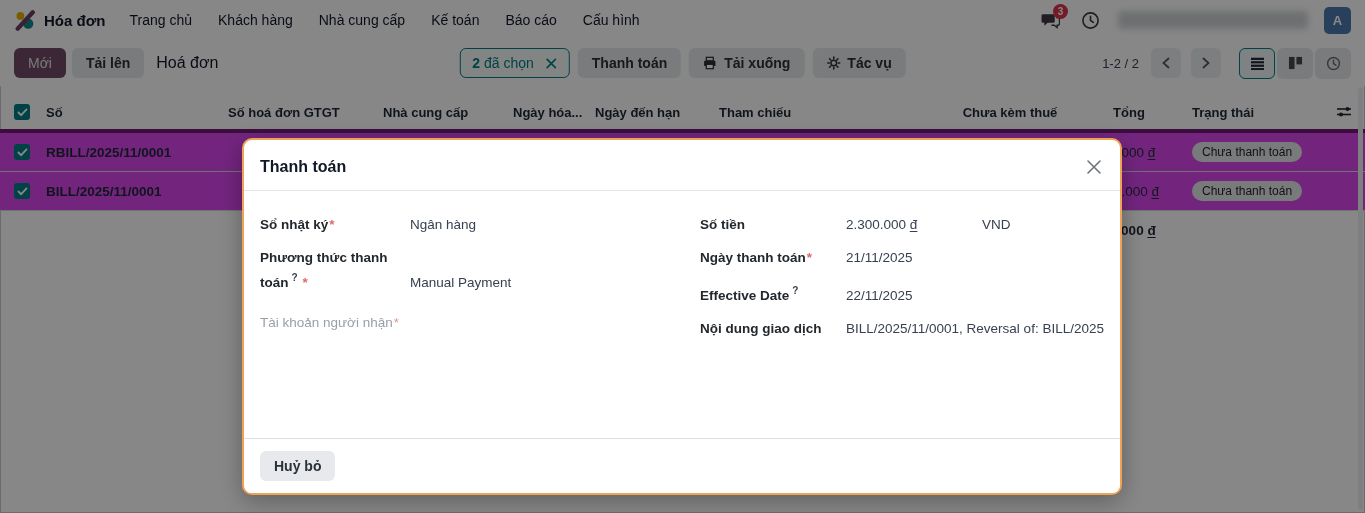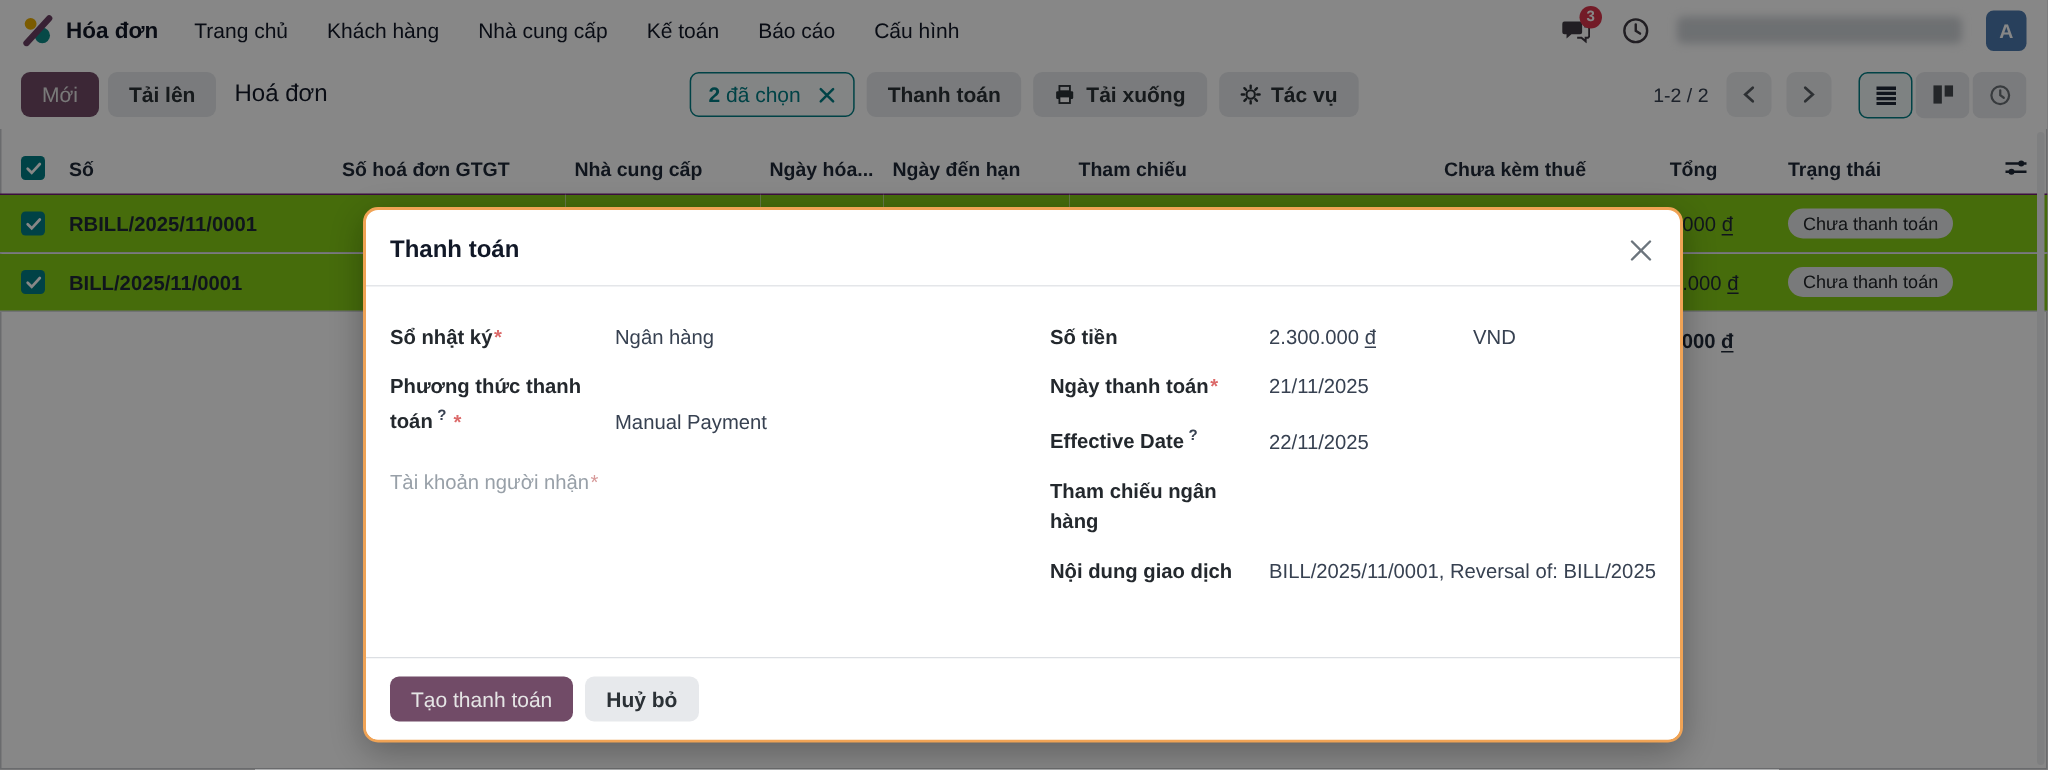--- a/index.html
+++ b/index.html
@@ -51,25 +51,25 @@
   .view-switcher { display:flex; gap:2px; margin-left:8px; }
   .vs-btn { width:36px; height:31px; background:#e7e9ec; border:1px solid transparent;
             border-radius:6px; display:flex; align-items:center; justify-content:center;
             cursor:pointer; }
   .vs-btn.active { background:#eef5f5; border-color:#017E84; }
 
   
   .list-view { position:relative; z-index:1; padding-top:9px; }
   table { width:100%; border-collapse:collapse; table-layout:fixed; }
   th { text-align:left; font-size:13px; font-weight:700; color:#1f2937;
-       padding:9px 6px; border-bottom:1px solid #701a75; white-space:nowrap;
+       padding:9px 6px; border-bottom:4px solid #701a75; white-space:nowrap;
        overflow:hidden; }
   td { font-size:13.5px; color:#1f2937; padding:9px 6px; border-bottom:1px solid #d4d7da;
        white-space:nowrap; overflow:hidden; }
-  tr.selected td { background:#84cc16; }
+  tr.selected td { background:#d946ef; }
   .cell-num { font-weight:700; }
   .num-col { text-align:center; }
   .cb { width:16px; height:16px; border-radius:3px; background:#017E84; display:inline-flex;
         align-items:center; justify-content:center; cursor:pointer; }
   .status-pill { display:inline-block; background:#e5e7e9; border-radius:10px;
                  padding:3px 10px; font-size:12px; font-weight:500; color:#212529;text-align:right; }
   .currency-u { text-decoration:underline; text-underline-offset:2px; }
   tr.footer-row td { border-bottom:none; font-weight:700; padding-top:12px; }
   .scroll-strip { position:absolute; right:2px; top:88px; bottom:3px; width:5px;
                   background:#eef0f1; z-index:1; border-radius:3px; }
@@ -386,27 +386,22 @@
       </div>
       <div class="field-row">
         <span class="f-label"><span>Ngày thanh toán</span><span class="req">*</span></span>
         <span class="f-value">21/11/2025</span>
       </div>
       <div class="field-row">
         <span class="f-label"><span>Effective Date</span><span class="help">?</span></span>
         <span class="f-value">22/11/2025</span>
       </div>
       <div class="field-row">
-        <span class="f-label">Tham chiếu ngân hàng</span>
-        <span class="f-value"></span>
-      </div>
-      <div class="field-row">
         <span class="f-label">Nội dung giao dịch</span>
         <span class="f-value memo-value">BILL/2025/11/0001, Reversal of: BILL/2025/11/00</span>
       </div>
     </div>
   </div>
 
   <div class="modal-footer">
-    <button class="btn btn-primary">Tạo thanh toán</button>
     <button class="btn btn-secondary">Huỷ bỏ</button>
   </div>
 </div>
 
 </body></html>

